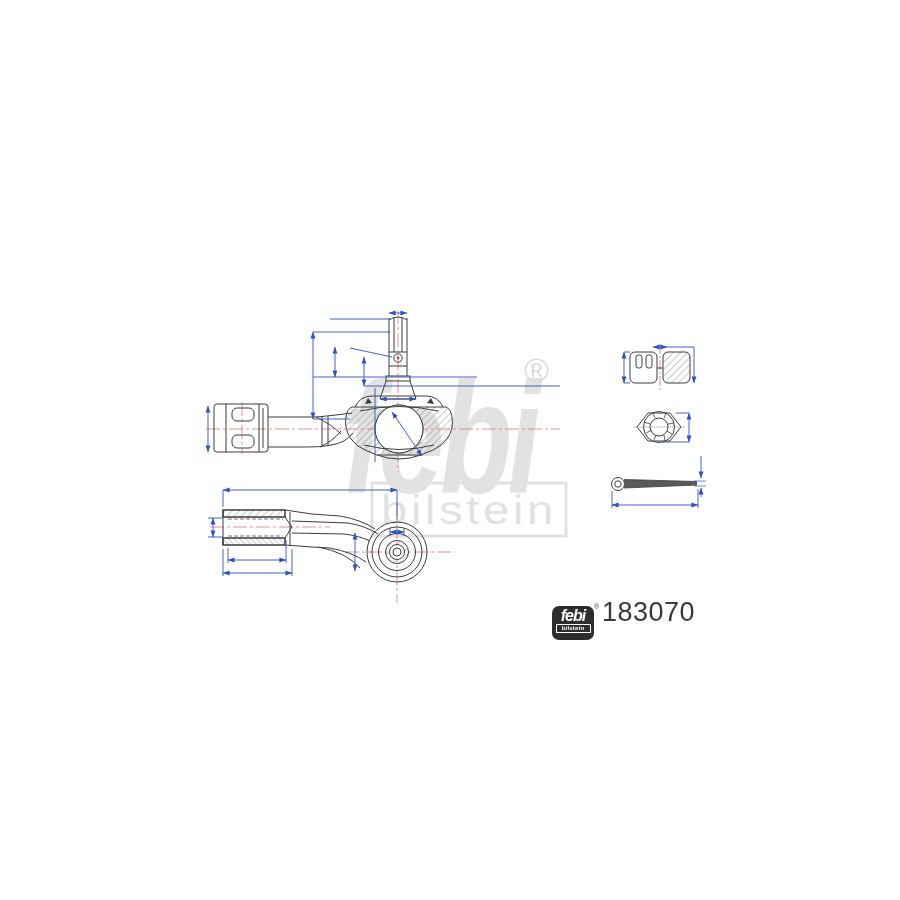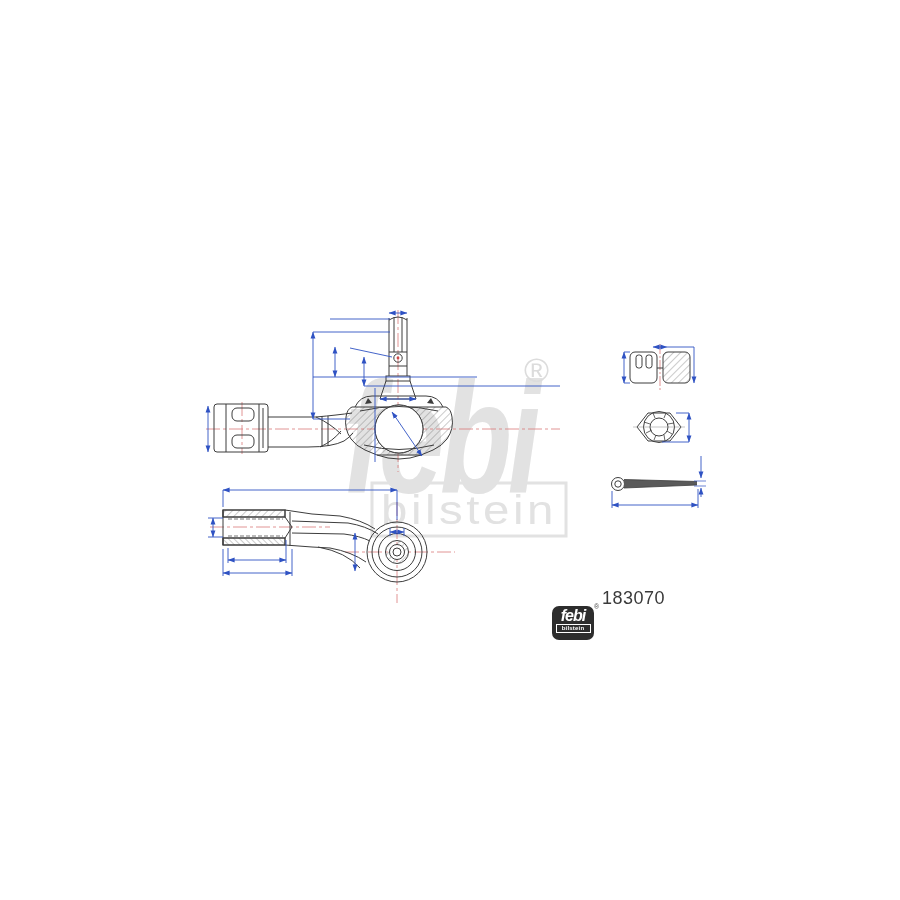--- a/index.html
+++ b/index.html
@@ -19,21 +19,21 @@
   }
   .badge .bilstein-box{
     width:33px;margin:0 auto;border:1px solid #ffffff;color:#ffffff;
     font-size:6px;line-height:7px;text-align:center;letter-spacing:0.2px;
     font-weight:bold;
   }
   .badge-reg{
     position:absolute;left:594px;top:603px;font-size:7px;color:#4a4a4a;
   }
   .part-number{
-    position:absolute;left:602px;top:582px;font-size:18px;line-height:32px;
+    position:absolute;left:602px;top:596px;font-size:27px;line-height:32px;
     color:#3a3a3a;letter-spacing:0.5px;
   }
 </style>
 </head>
 <body>
 
 <div class="stage">
 <svg width="900" height="900" viewBox="0 0 900 900">
   <defs>
     <marker id="arr" viewBox="0 0 10 10" refX="9.2" refY="5" markerWidth="8" markerHeight="8" orient="auto-start-reverse">

